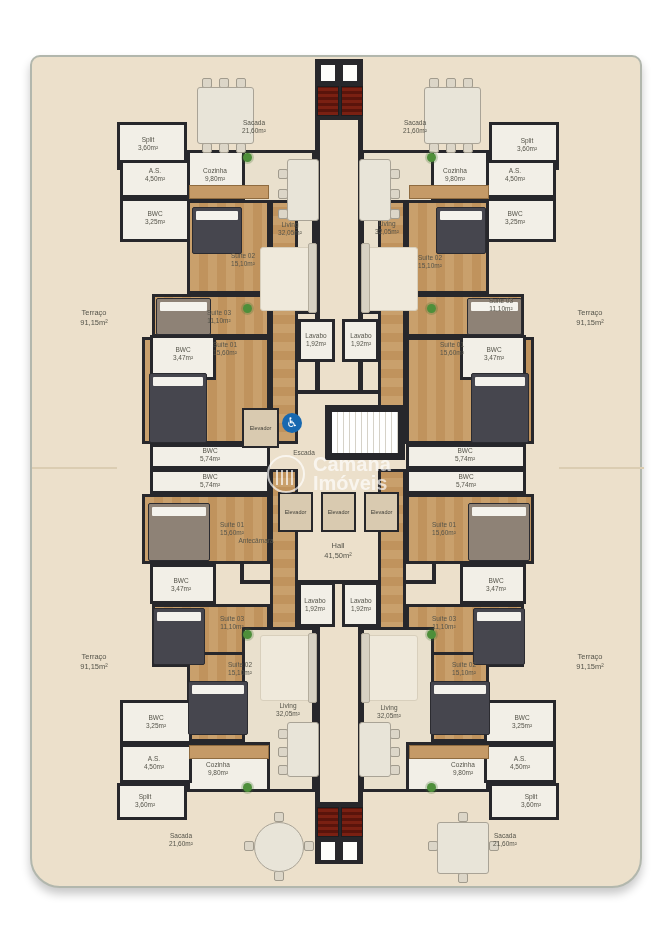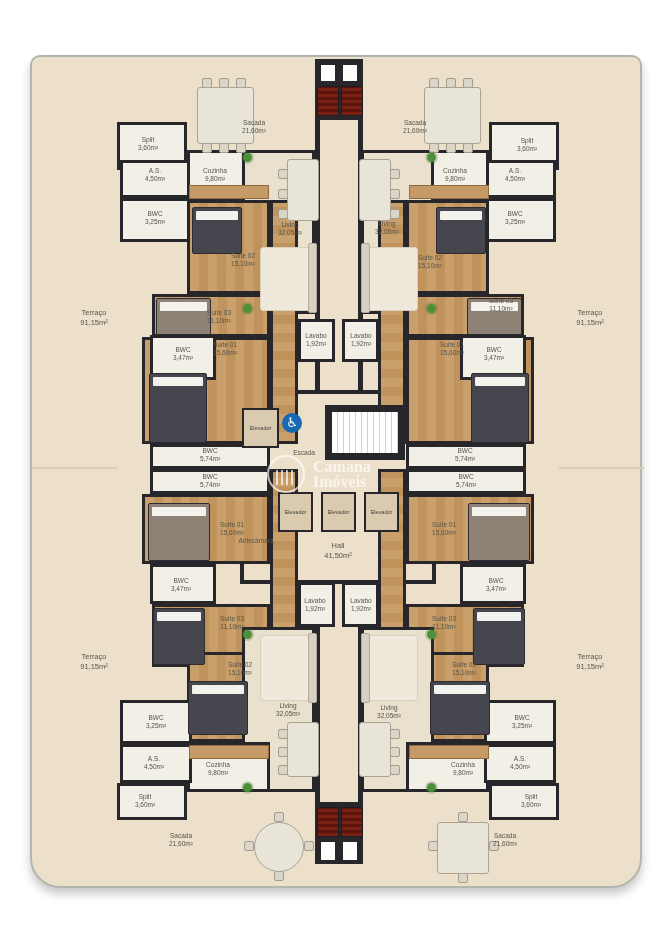--- a/index.html
+++ b/index.html
@@ -47,21 +47,21 @@
   .wheelchair{position:absolute;width:20px;height:20px;border-radius:50%;background:#1768b0;
        color:#fff;font-size:13px;line-height:20px;text-align:center;z-index:26;
        font-family:"DejaVu Sans",sans-serif;}
   .tline{position:absolute;height:2px;background:#dbcdb2;z-index:5;}
   .watermark{position:absolute;left:235px;top:398px;display:flex;align-items:center;gap:8px;
        z-index:40;color:rgba(255,255,255,.68);}
   .wm-logo{width:38px;height:38px;border:2px solid rgba(255,255,255,.68);border-radius:50%;
        position:relative;box-sizing:border-box;}
   .wm-logo::after{content:"";position:absolute;left:7px;right:7px;bottom:6px;height:15px;
        background:repeating-linear-gradient(90deg,rgba(255,255,255,.68) 0 2px,transparent 2px 5px);}
-  .wm-text{font-family:Liberation Serif, serif;font-weight:600;font-size:16px;line-height:.95;}
+  .wm-text{font-family:Liberation Sans, sans-serif;font-weight:600;font-size:20px;line-height:.95;}
 </style>
 </head>
 <body>
 
 <div class="plan">
 
   <div class="tline" style="left:0;top:410px;width:85px"></div>
   <div class="tline" style="left:527px;top:410px;width:85px"></div>
 
   <div class="room tile" style="left:85px;top:65px;width:70px;height:48px"></div>

